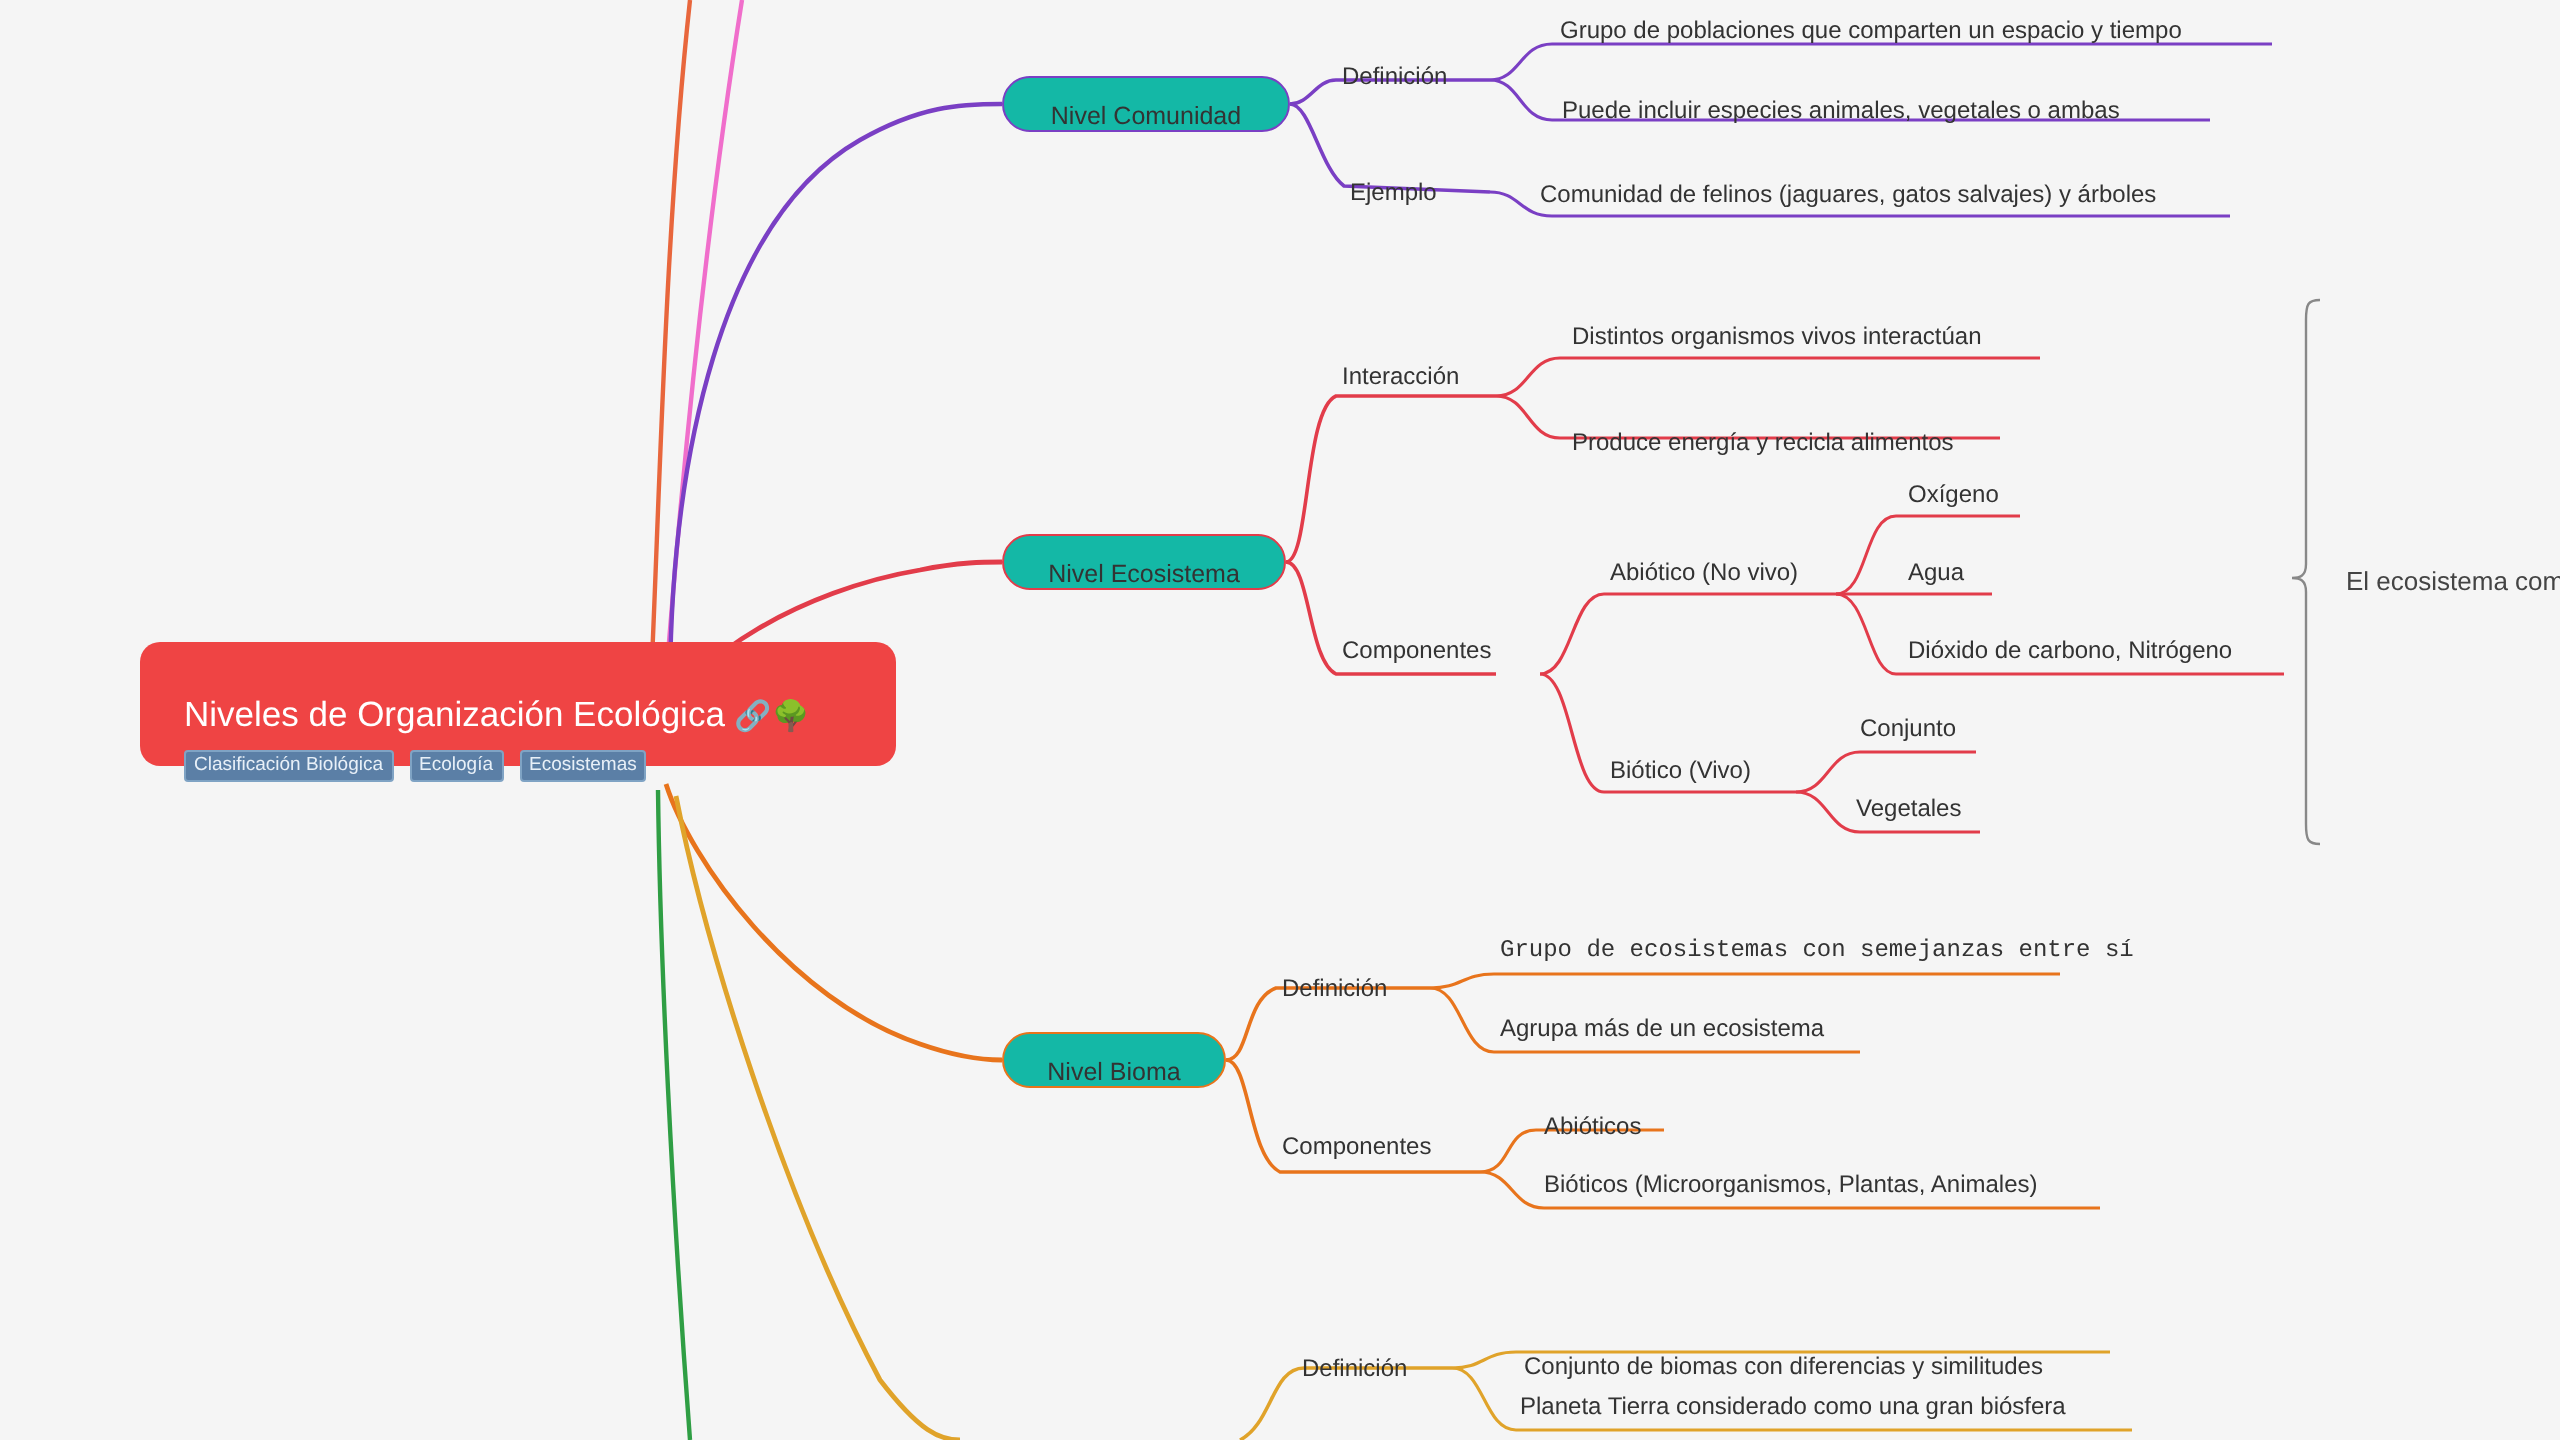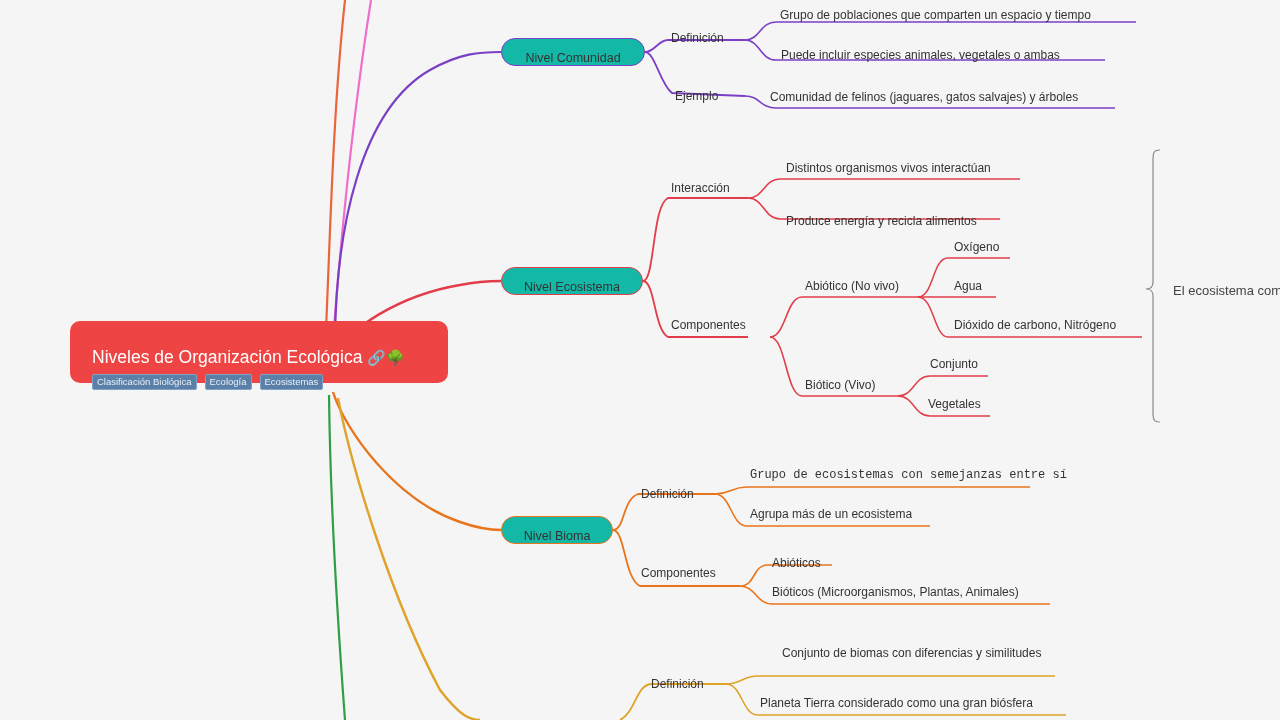--- a/index.html
+++ b/index.html
@@ -193,16 +193,16 @@
     <span>Nivel Bioma</span>
   </div>
   <div class="lbl" style="left:641px; top:487px;"><span>Definición</span></div>
   <div class="lbl" style="left:641px; top:566px;"><span>Componentes</span></div>
   <div class="lbl" style="left:750px; top:468px;font-family:Liberation Mono, monospace;"><span>Grupo de ecosistemas con semejanzas entre sí</span></div>
   <div class="lbl" style="left:750px; top:507px;"><span>Agrupa más de un ecosistema</span></div>
   <div class="lbl" style="left:772px; top:556px;"><span>Abióticos</span></div>
   <div class="lbl" style="left:772px; top:585px;"><span>Bióticos (Microorganismos, Plantas, Animales)</span></div>
 
   <div class="lbl" style="left:651px; top:677px;"><span>Definición</span></div>
-  <div class="lbl" style="left:762px; top:646px;margin-left:20px;"><span>Conjunto de biomas con diferencias y similitudes</span></div>
+  <div class="lbl" style="left:762px; top:676px;"><span>Conjunto de biomas con diferencias y similitudes</span></div>
   <div class="lbl" style="left:760px; top:696px;"><span>Planeta Tierra considerado como una gran biósfera</span></div>
 
 </div>
 
 </body></html>

